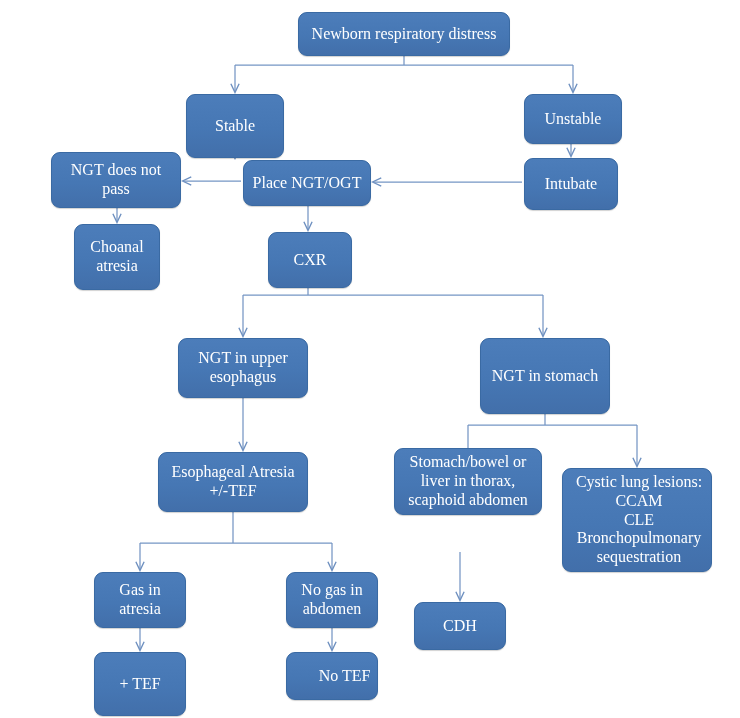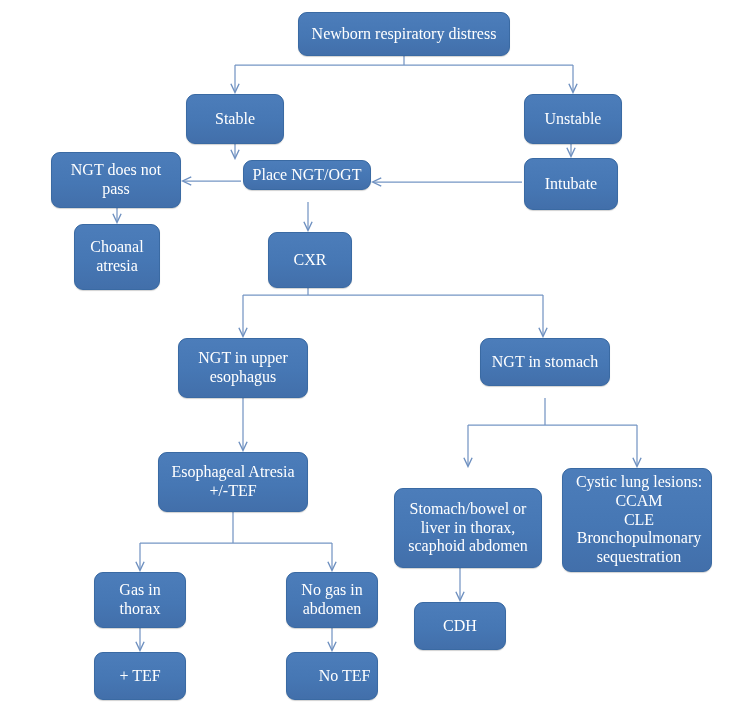--- a/index.html
+++ b/index.html
@@ -86,65 +86,65 @@
       <path d="M468,425 L468,466"></path>
       <path d="M637,425 L637,466"></path>
 
       <path d="M460,552 L460,600"></path>
     </g>
   </svg>
 
   <div class="node" style="left: 298px; top: 12px; width: 212px; height: 44px;">
       <span class="txt">Newborn respiratory distress</span>
     </div>
-  <div class="node" style="left: 186px; top: 94px; width: 98px; height: 50px;">
+  <div class="node" style="left: 186px; top: 94px; width: 98px; height: 64px;">
       <span class="txt">Stable</span>
     </div>
   <div class="node" style="left: 524px; top: 94px; width: 98px; height: 50px;">
       <span class="txt">Unstable</span>
     </div>
   <div class="node" style="left: 51px; top: 152px; width: 130px; height: 56px;">
       <span class="txt">NGT does not pass</span>
     </div>
-  <div class="node" style="left: 243px; top: 160px; width: 128px; height: 30px;">
+  <div class="node" style="left: 243px; top: 160px; width: 128px; height: 46px;">
       <span class="txt">Place NGT/OGT</span>
     </div>
   <div class="node" style="left: 524px; top: 158px; width: 94px; height: 52px;">
       <span class="txt">Intubate</span>
     </div>
   <div class="node" style="left: 74px; top: 224px; width: 86px; height: 66px;">
       <span class="txt">Choanal atresia</span>
     </div>
   <div class="node" style="left: 268px; top: 232px; width: 84px; height: 56px;">
       <span class="txt">CXR</span>
     </div>
   <div class="node" style="left: 178px; top: 338px; width: 130px; height: 60px;">
       <span class="txt">NGT in upper esophagus</span>
     </div>
-  <div class="node" style="left: 480px; top: 338px; width: 130px; height: 48px;">
+  <div class="node" style="left: 480px; top: 338px; width: 130px; height: 76px;">
       <span class="txt">NGT in stomach</span>
     </div>
   <div class="node" style="left: 158px; top: 452px; width: 150px; height: 60px;">
       <span class="txt">Esophageal Atresia +/-TEF</span>
     </div>
-  <div class="node" style="left: 394px; top: 488px; width: 148px; height: 80px;">
+  <div class="node" style="left: 394px; top: 448px; width: 148px; height: 67px;">
       <span class="txt">Stomach/bowel or liver in thorax, scaphoid abdomen</span>
     </div>
   <div class="node left-text" style="left: 562px; top: 468px; width: 150px; height: 104px;">
       <span class="txt">Cystic lung lesions:<br>CCAM<br>CLE<br>Bronchopulmonary sequestration</span>
     </div>
   <div class="node" style="left: 94px; top: 572px; width: 92px; height: 56px;">
-      <span class="txt">Gas in thorax</span>
+      <span class="txt">Gas in atresia</span>
     </div>
   <div class="node" style="left: 286px; top: 572px; width: 92px; height: 56px;">
       <span class="txt">No gas in abdomen</span>
     </div>
   <div class="node" style="left: 414px; top: 602px; width: 92px; height: 48px;">
       <span class="txt">CDH</span>
     </div>
-  <div class="node" style="left: 94px; top: 652px; width: 92px; height: 48px;">
+  <div class="node" style="left: 94px; top: 652px; width: 92px; height: 64px;">
       <span class="txt">+ TEF</span>
     </div>
   <div class="node" style="left: 286px; top: 652px; width: 92px; height: 48px; padding-left: 30px;">
       <span class="txt">No TEF</span>
     </div>
 
 </div>
 
 </body></html>

